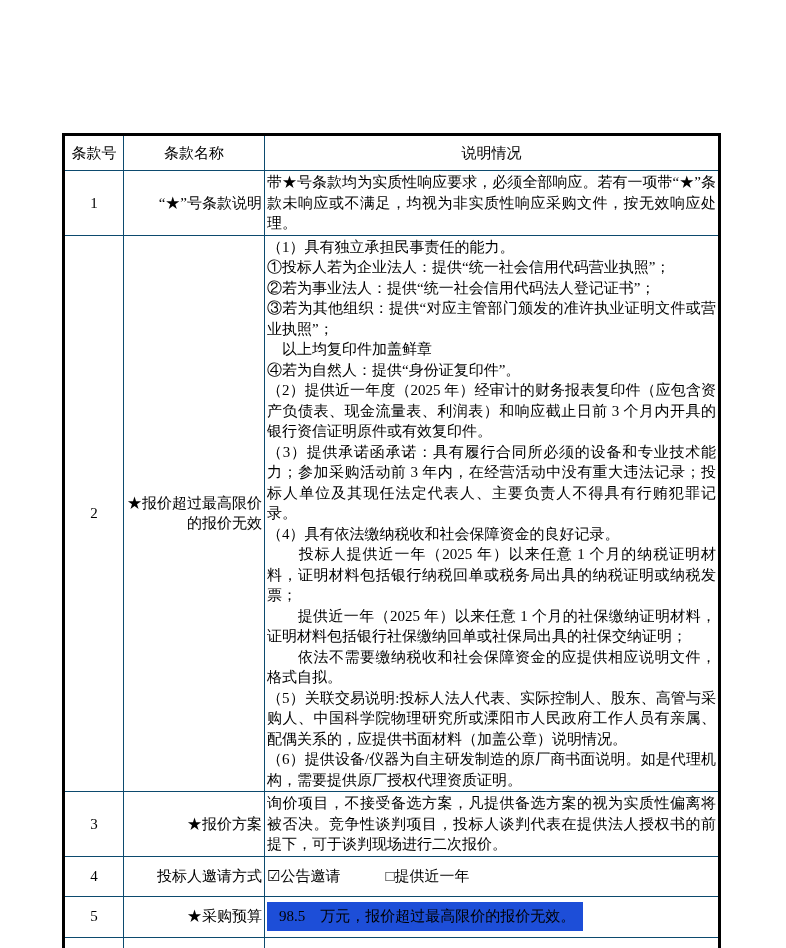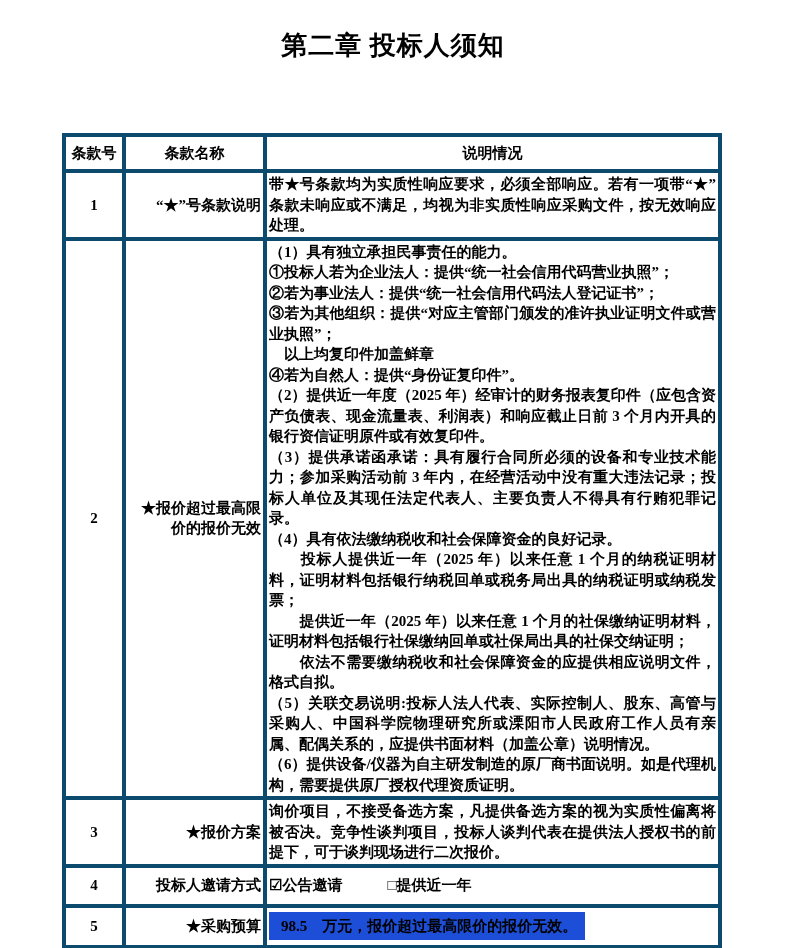--- a/index.html
+++ b/index.html
@@ -23,22 +23,22 @@
     letter-spacing:1px;margin:0;
   }
   table.notice{
     position:absolute;left:62px;top:133px;
     width:656px;
     border-collapse:collapse;
     table-layout:fixed;
     border:3px solid #000;
   }
   table.notice th,table.notice td{
-    border:4px solid #0c4a6e;
-    font-weight:bold;
+    border:1px solid #0c4a6e;
+    font-weight:normal;
     font-size:15px;
     line-height:20.5px;
     padding:1px 2px;
     vertical-align:middle;
     overflow:hidden;
   }
   col.c1{width:60px;}
   col.c2{width:141px;}
   col.c3{width:455px;}
   .c-no{text-align:center;}
@@ -65,21 +65,20 @@
     display:inline-block;
     background:#ffff00;
     padding:4px 8px 4px 12px;
   }
 </style>
 </head>
 <body>
 
 <div class="page">
 
-  <h1 class="chapter-title">第二章 投标人须知</h1>
 
   <table class="notice">
     <colgroup>
         <col class="c1">
         <col class="c2">
         <col class="c3">
       </colgroup>
     <thead>
       <tr class="h-head">
         <th>条款号</th>

